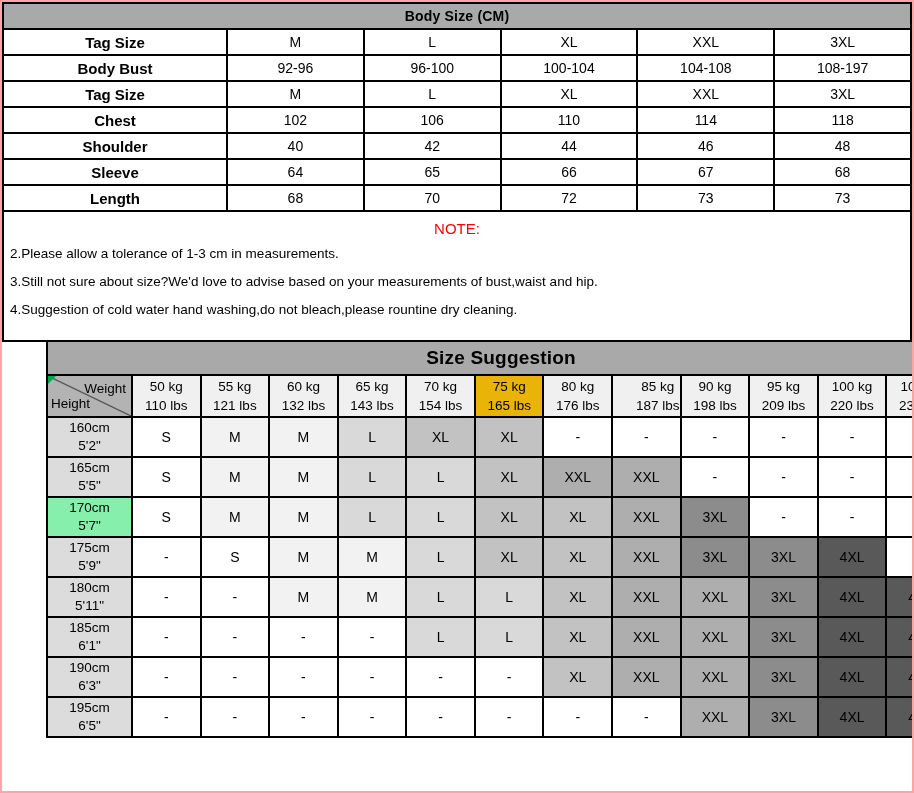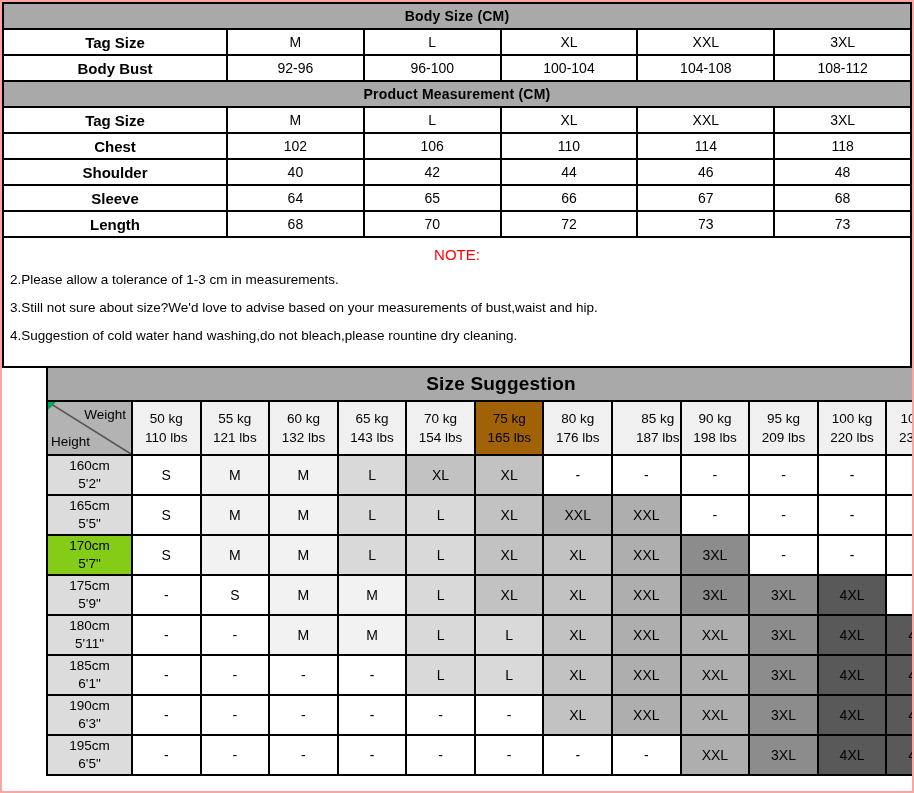--- a/index.html
+++ b/index.html
@@ -52,21 +52,21 @@
     margin-bottom: 9px;
   }
   .note-line {
     font-size: 13.5px;
     margin-bottom: 13px;
     text-align: left;
   }
   
   .suggest .section-title { height: 34px; }
   .suggest .head-row td {
-    height: 54px;
+    height: 42px;
     font-size: 13.5px;
     background: #f0f0f0;
     line-height: 19px;
     font-weight: normal;
   }
   .suggest td.corner {
     background: #b3b3b3;
     position: relative;
   }
   .corner .diag {
@@ -124,38 +124,35 @@
           <td>XL</td>
           <td>XXL</td>
           <td>3XL</td>
         </tr>
         <tr>
           <td class="rowlabel">Body Bust</td>
           <td>92-96</td>
           <td>96-100</td>
           <td>100-104</td>
           <td>104-108</td>
-          <td>108-112</td>
+          <td>108-197</td>
         </tr>
       </tbody>
   </table>
 
   <table class="spec" style="margin-top:-2px;">
     <colgroup>
       <col style="width:224px">
         <col>
         <col>
         <col>
         <col>
         <col>
     </colgroup>
     <tbody>
-      <tr>
-        <td colspan="6" class="section-title" style="background: rgb(169, 169, 169);">Product Measurement (CM)</td>
-      </tr>
 
     <tr>
           <td class="rowlabel">Tag Size</td>
           <td>M</td>
           <td>L</td>
           <td>XL</td>
           <td>XXL</td>
           <td>3XL</td>
         </tr>
         <tr>
@@ -246,21 +243,21 @@
             <div>132 lbs</div>
           </td>
           <td style="background: rgb(240, 240, 240);">
             <div>65 kg</div>
             <div>143 lbs</div>
           </td>
           <td style="background: rgb(240, 240, 240);">
             <div>70 kg</div>
             <div>154 lbs</div>
           </td>
-          <td style="background: #a16207;">
+          <td style="background: #eab308;">
             <div>75 kg</div>
             <div>165 lbs</div>
           </td>
           <td style="background: rgb(240, 240, 240);">
             <div>80 kg</div>
             <div>176 lbs</div>
           </td>
           <td style="background: rgb(240, 240, 240); padding-left: 23px;">
             <div>85 kg</div>
             <div>187 lbs</div>
@@ -313,21 +310,21 @@
           <td style="background: rgb(217, 217, 217);">L</td>
           <td style="background: rgb(194, 194, 194);">XL</td>
           <td style="background: rgb(174, 174, 174);">XXL</td>
           <td style="background: rgb(174, 174, 174);">XXL</td>
           <td style="background: rgb(255, 255, 255);">-</td>
           <td style="background: rgb(255, 255, 255);">-</td>
           <td style="background: rgb(255, 255, 255);">-</td>
           <td style="background: rgb(255, 255, 255);">-</td>
         </tr>
         <tr class="size-row">
-          <td class="hcell" style="background: #84cc16;">
+          <td class="hcell" style="background: #86efac;">
             <div>170cm</div>
             <div>5'7"</div>
           </td>
           <td style="background: rgb(255, 255, 255);">S</td>
           <td style="background: rgb(242, 242, 242);">M</td>
           <td style="background: rgb(242, 242, 242);">M</td>
           <td style="background: rgb(217, 217, 217);">L</td>
           <td style="background: rgb(217, 217, 217);">L</td>
           <td style="background: rgb(194, 194, 194);">XL</td>
           <td style="background: rgb(194, 194, 194);">XL</td>

